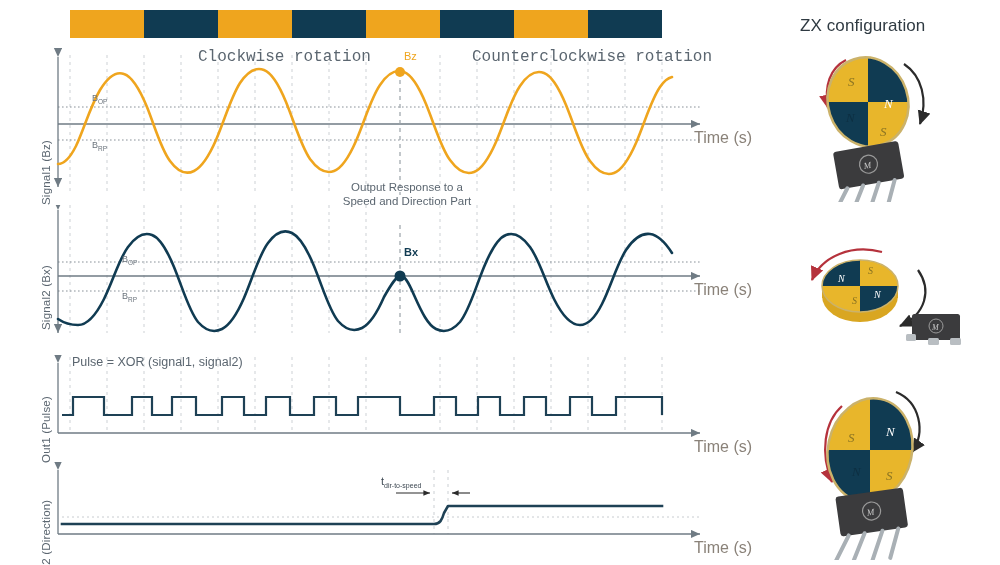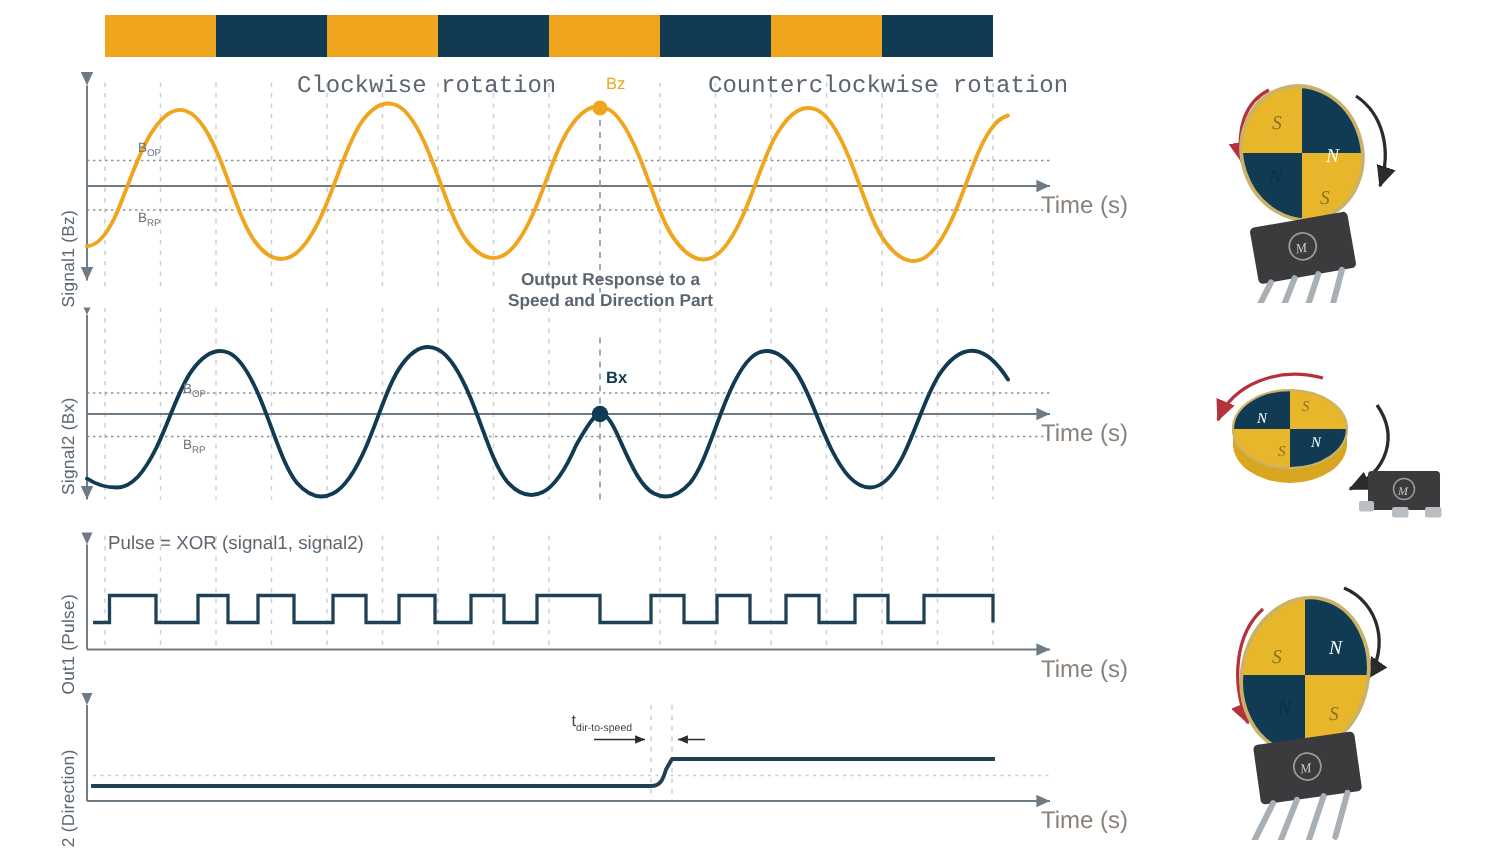--- a/index.html
+++ b/index.html
@@ -35,21 +35,21 @@
     color: #8a8279;
     white-space: nowrap;
   }
 
   .note {
     position: absolute;
     font-size: 11.5px;
     color: #5b6670;
     white-space: nowrap;
   }
-  .note.center { text-align: center; font-weight: bold; }
+  .note.center { text-align: center; }
   .thr-label { position: absolute; font-size: 9px; color: #6a737c; white-space: nowrap; }
   .thr-label sub { font-size: 6.5px; }
 
   .rot-label {
     position: absolute;
     font-size: 16px;
     color: #5b6670;
     white-space: nowrap;
     font-family: Liberation Mono, monospace;
   }
@@ -248,20 +248,21 @@
         <marker id="ahsm" markerWidth="7" markerHeight="7" refX="6" refY="2.6" orient="auto">
           <path d="M0,0 L6,2.6 L0,5.2 z" fill="#2b2b2b"></path>
         </marker>
       </defs>
     </svg>
     <div class="tlabel" style="left:381px;top:13px">t<sub>dir-to-speed</sub></div>
     <div class="time-label" style="left:694px;top:77px">Time (s)</div>
   </div>
 
   <div class="cfg" style="left:790px;top:8px;width:210px;height:190px">
+    <div class="cfg-title" style="left:10px;top:8px">ZX configuration</div>
     <svg width="210" height="160" style="position:absolute;left:0;top:34px">
       <defs>
         <marker id="rah" markerWidth="8" markerHeight="8" refX="6" refY="3" orient="auto">
           <path d="M0,0 L6.5,3 L0,6 z" fill="#b5323c"></path>
         </marker>
         <marker id="dah" markerWidth="8" markerHeight="8" refX="6" refY="3" orient="auto">
           <path d="M0,0 L6.5,3 L0,6 z" fill="#2b2b2b"></path>
         </marker>
         <clipPath id="zxdisc">
             <ellipse cx="78" cy="60" rx="40" ry="45" transform="rotate(-18 78 60)"></ellipse>

